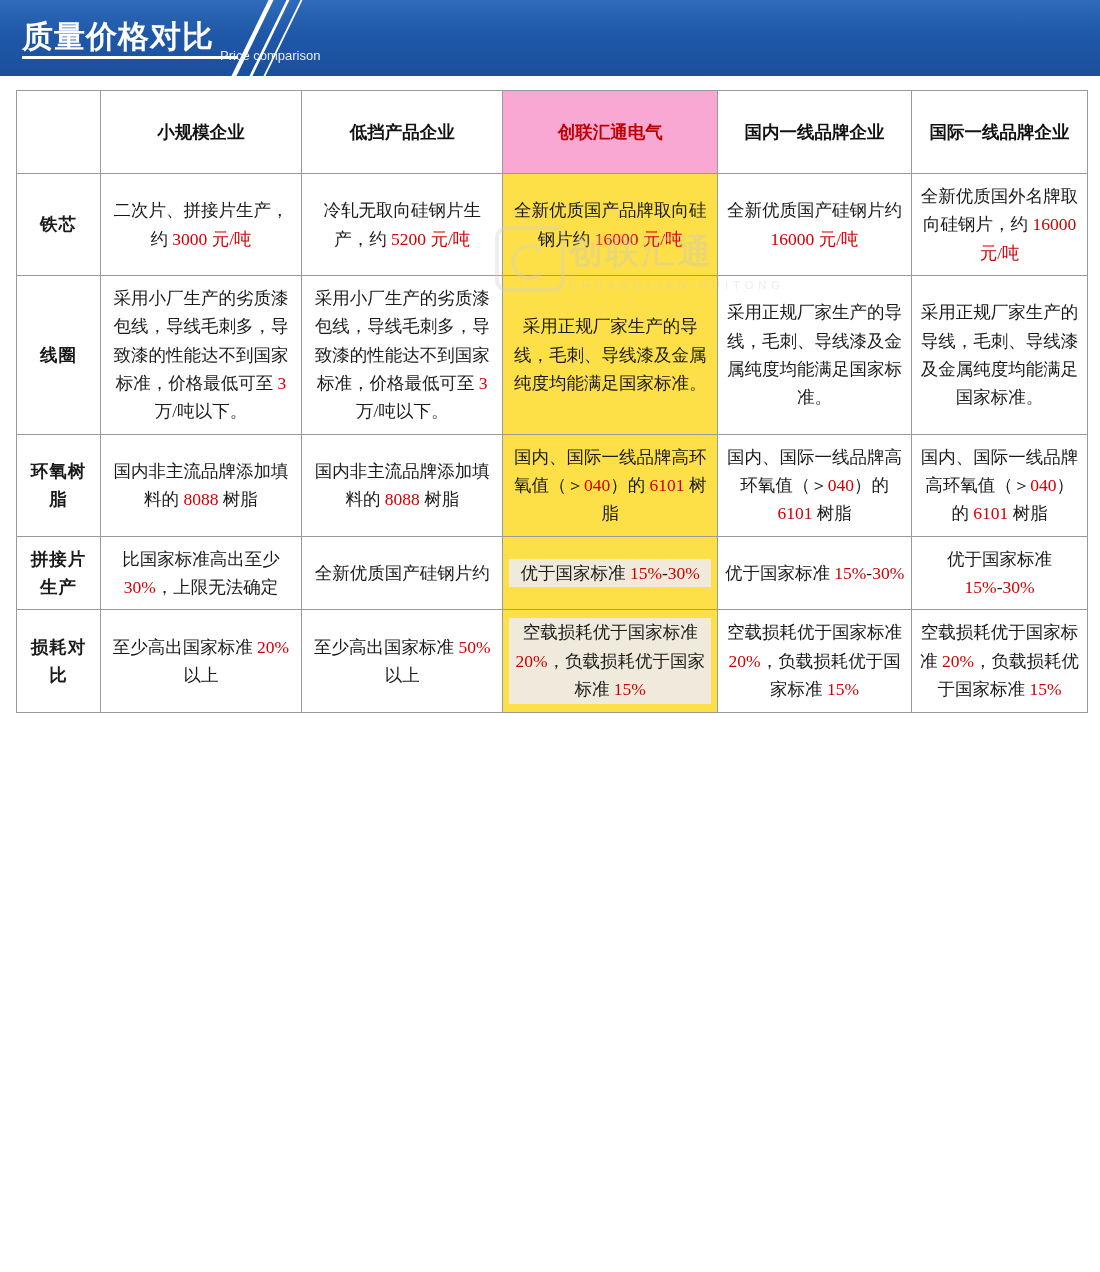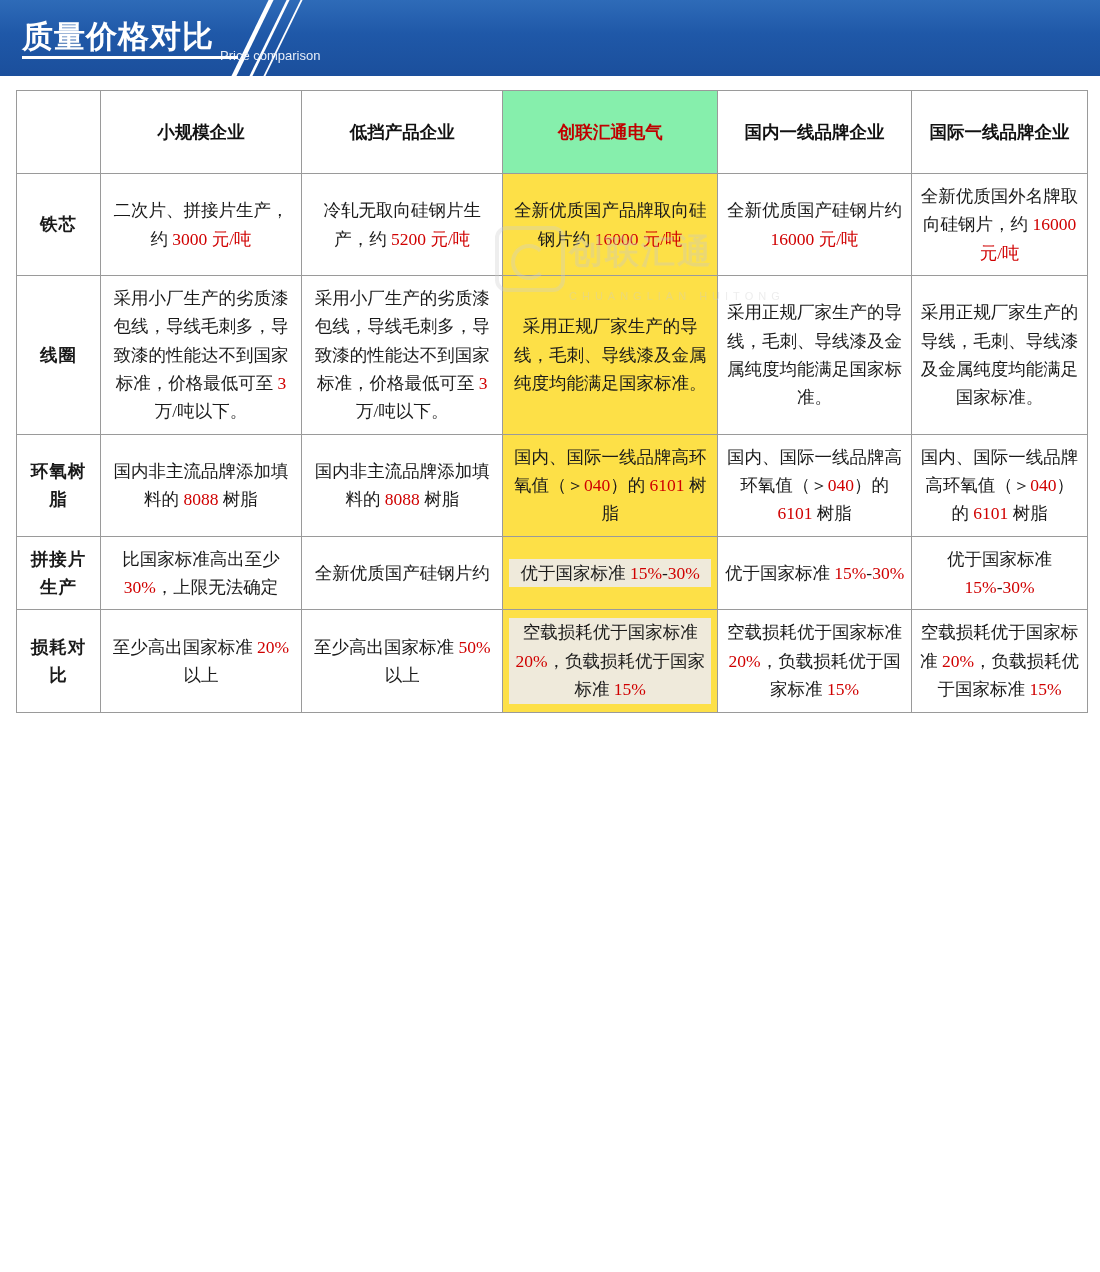--- a/index.html
+++ b/index.html
@@ -87,21 +87,21 @@
 
   thead th {
     font-family: "Liberation Sans", "DejaVu Sans", sans-serif;
     font-weight: bold;
     font-size: 20px;
     height: 66px;
     color: #111;
   }
   thead th.blank { border-top: 1px solid #9a9a9a; }
   th.highlight-head {
-    background: #86efac;
+    background: #f9a8d4;
     color: #c00000;
   }
   td.rowlabel {
     font-family: Liberation Sans, sans-serif;
     font-weight: bold;
     font-size: 20px;
     letter-spacing: 1px;
   }
   td.highlight {
     background: #fde047;
@@ -126,21 +126,21 @@
     font-weight: bold;
     color: #c9c9c9;
     letter-spacing: 2px;
     line-height: 1;
   }
   .wm-sub {
     font-family: "Liberation Sans", "DejaVu Sans", sans-serif;
     font-size: 11px;
     color: #cccccc;
     letter-spacing: 5px;
-    margin-top: 22px;
+    margin-top: 11px;
   }
   .wm-logo {
     position: absolute;
     left: 0; top: 4px;
     width: 62px; height: 58px;
     border: 4px solid #cfcfcf;
     border-radius: 12px;
   }
   .wm-logo:after {
     content: "";

